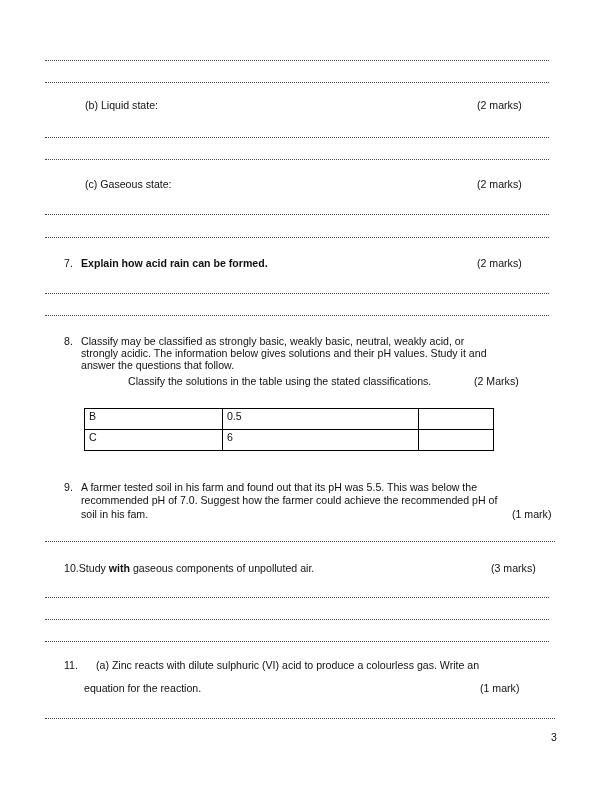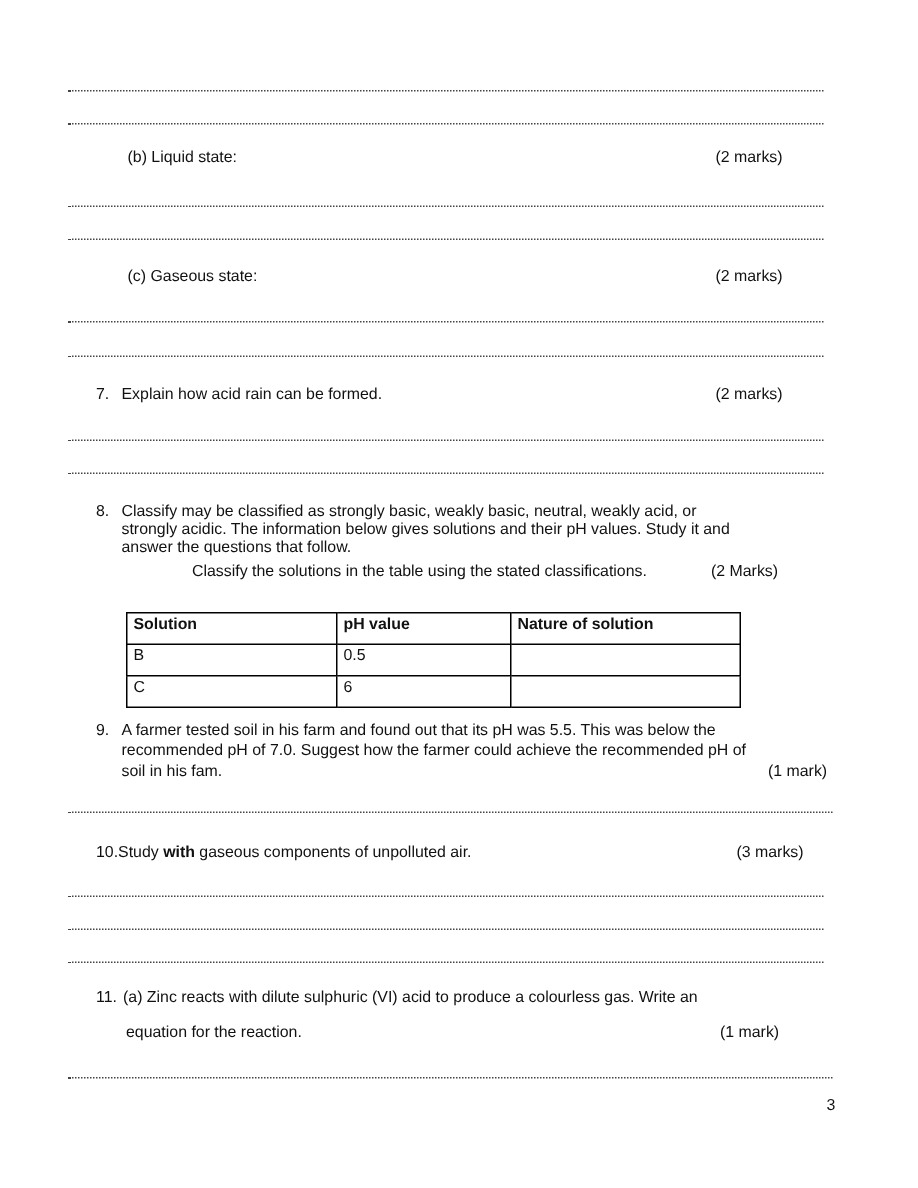--- a/index.html
+++ b/index.html
@@ -35,39 +35,34 @@
 <div class="marks" style="left:477px; top:99px;">(2 marks)</div>
 <div class="dots" style="left:45px; width:504px; top:137px;"></div>
 <div class="dots" style="left:45px; width:504px; top:159px;"></div>
 
 <div class="txt" style="left:85px; top:178px;">(c) Gaseous state:</div>
 <div class="marks" style="left:477px; top:178px;">(2 marks)</div>
 <div class="dots" style="left:45px; width:504px; top:214px;"></div>
 <div class="dots" style="left:45px; width:504px; top:237px;"></div>
 
 <div class="txt" style="left:64px; top:257px;">7.</div>
-<div class="txt" style="left:81px; top:257px;">Explain how acid rain can be formed.</div>
+<div class="txt" style="left:81px; top:257px;font-weight:bold;">Explain how acid rain can be formed.</div>
 <div class="marks" style="left:477px; top:257px;">(2 marks)</div>
 <div class="dots" style="left:45px; width:504px; top:293px;"></div>
 <div class="dots" style="left:45px; width:504px; top:315px;"></div>
 
 <div class="txt" style="left:64px; top:335px;">8.</div>
 <div class="txt" style="left:81px; top:335px;">Classify may be classified as strongly basic, weakly basic, neutral, weakly acid, or</div>
 <div class="txt" style="left:81px; top:347px;">strongly acidic. The information below gives solutions and their pH values. Study it and</div>
 <div class="txt" style="left:81px; top:359px;">answer the questions that follow.</div>
 <div class="txt" style="left:84px; top:375px;margin-left:44px;">Classify the solutions in the table using the stated classifications.</div>
 <div class="marks" style="left:474px; top:375px;">(2 Marks)</div>
 
 <table class="sol">
   <tbody>
-      <tr>
-    <th class="c1">Solution</th>
-    <th class="c2">pH value</th>
-    <th>Nature of solution</th>
-  </tr>
   <tr>
     <td>B</td>
     <td>0.5</td>
     <td></td>
   </tr>
   <tr>
     <td>C</td>
     <td>6</td>
     <td></td>
   </tr>
@@ -81,18 +76,18 @@
 <div class="marks" style="left:512px; top:508px;">(1 mark)</div>
 <div class="dots" style="left:45px; width:510px; top:541px;"></div>
 
 <div class="txt" style="left:64px; top:562px;"><span>10.</span><span>Study </span><b>with</b><span> gaseous components of unpolluted air.</span></div>
 <div class="marks" style="left:477px; top:562px;margin-left:14px;">(3 marks)</div>
 <div class="dots" style="left:45px; width:504px; top:597px;"></div>
 <div class="dots" style="left:45px; width:504px; top:619px;"></div>
 <div class="dots" style="left:45px; width:504px; top:641px;"></div>
 
 <div class="txt" style="left:64px; top:659px;">11.</div>
-<div class="txt" style="left:82px; top:659px;">(a) Zinc reacts with dilute sulphuric (VI) acid to produce a colourless gas. Write an</div>
+<div class="txt" style="left:96px; top:659px;">(a) Zinc reacts with dilute sulphuric (VI) acid to produce a colourless gas. Write an</div>
 <div class="txt" style="left:84px; top:682px;">equation for the reaction.</div>
 <div class="marks" style="left:480px; top:682px;">(1 mark)</div>
 <div class="dots" style="left:45px; width:510px; top:718px;"></div>
 
 <div class="txt" style="left:551px; top:731px;">3</div>
 
 </body></html>

